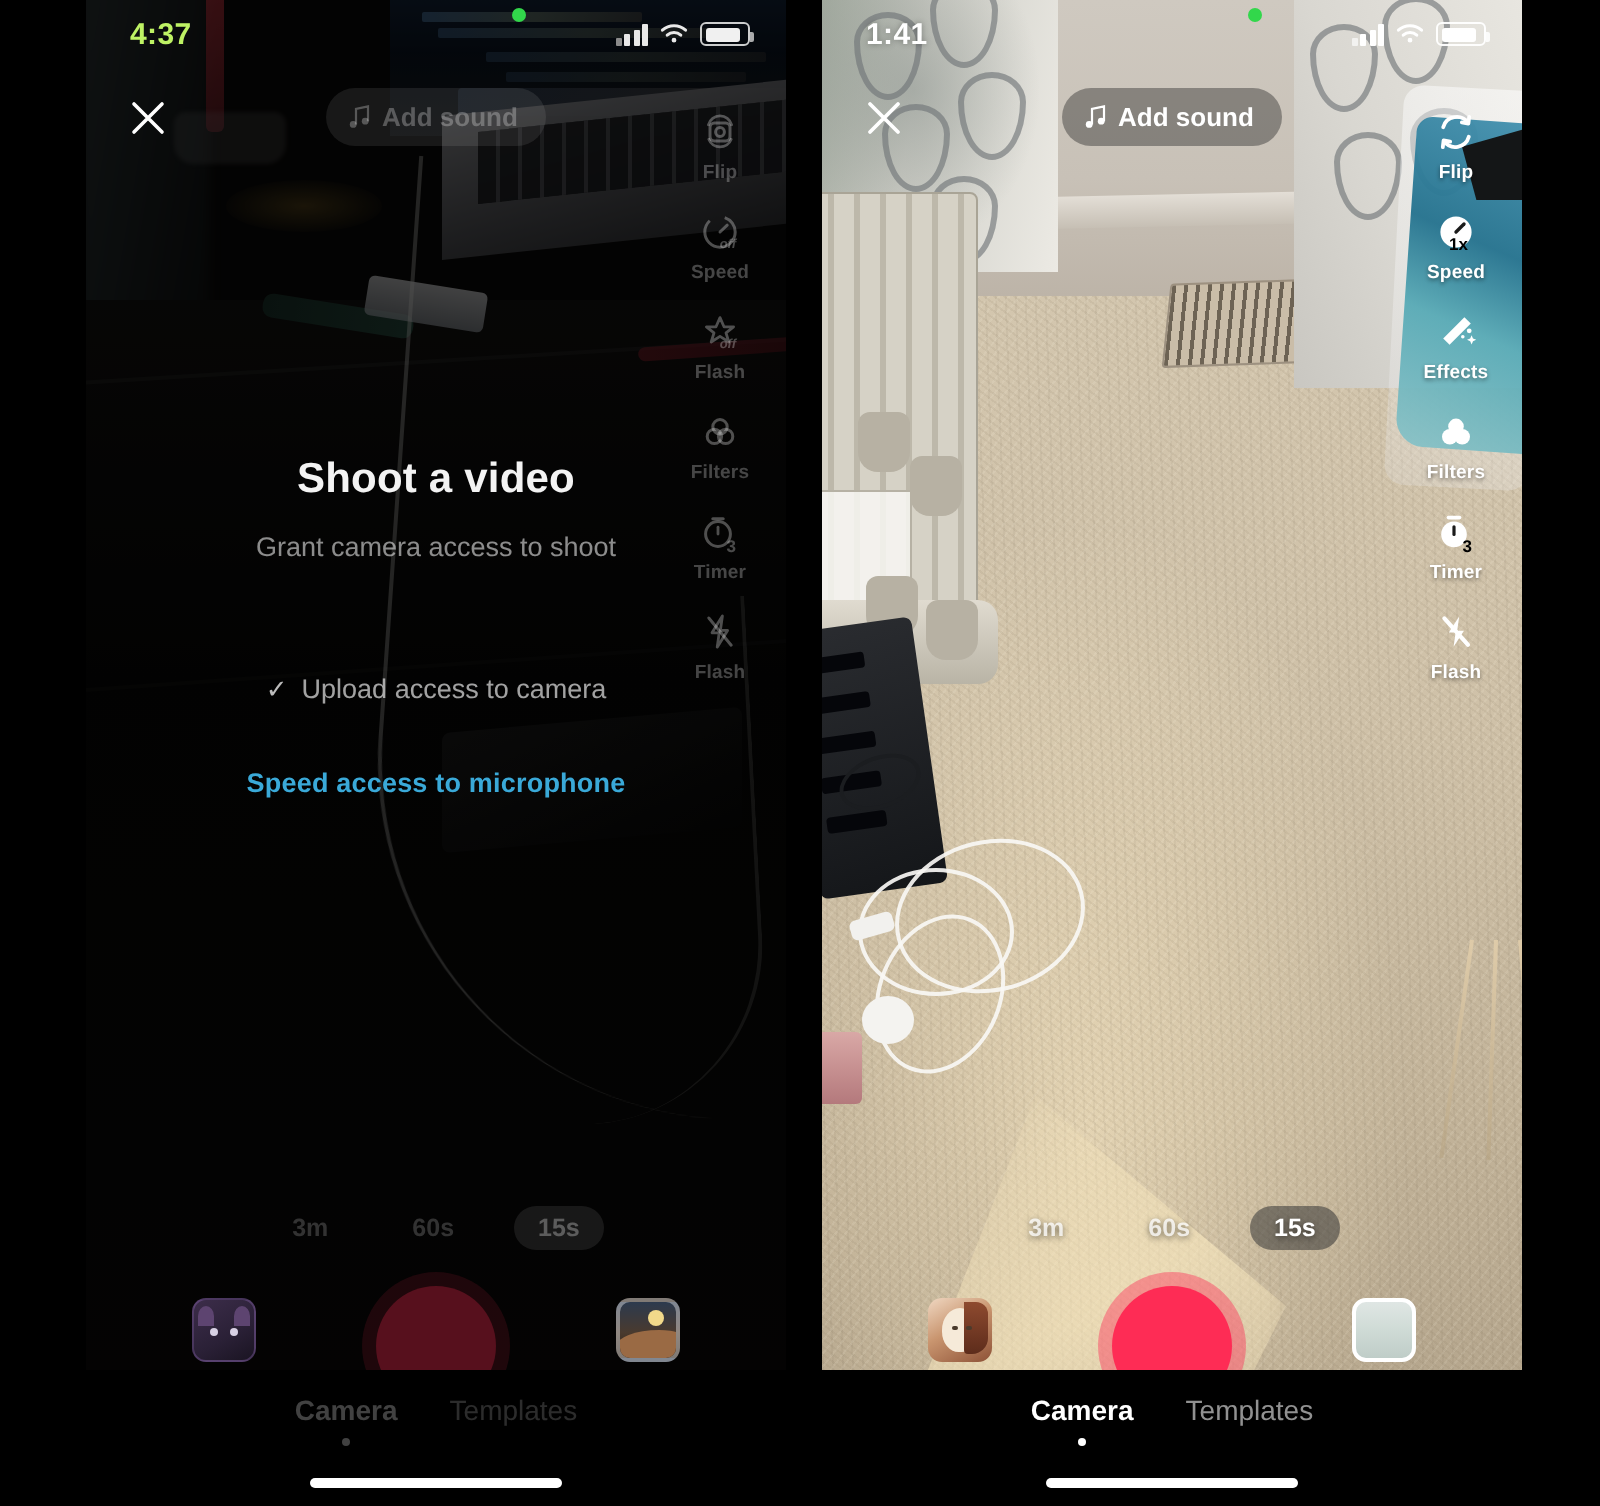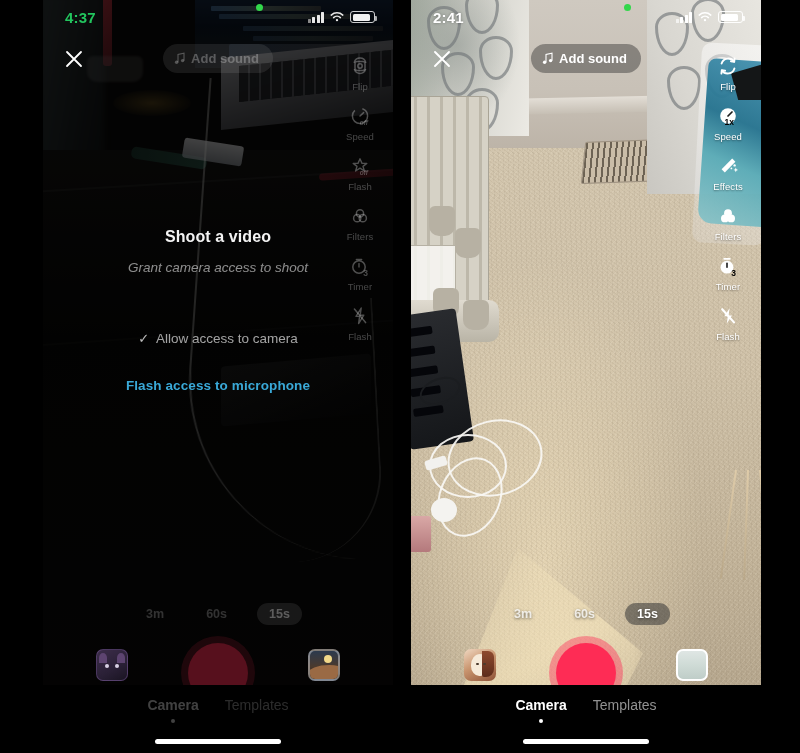--- a/index.html
+++ b/index.html
@@ -253,21 +253,21 @@
     position: absolute; left: 50%; top: 4px; transform: translateX(38px);
     width: 7px; height: 7px; border-radius: 50%; background: #32d74b;
   }
   .bars { display: flex; align-items: flex-end; gap: 1.5px; height: 11px; }
   .bars i { display: block; width: 3px; border-radius: .5px; }
   .bars i:nth-child(1){ height:4px; } .bars i:nth-child(2){ height:6px; }
   .bars i:nth-child(3){ height:8px; } .bars i:nth-child(4){ height:11px; }
   .batt { width: 25px; height: 12px; border-radius: 3px; position: relative; }
   .batt::after { content:''; position:absolute; right:-3px; top:3.5px; width:2px; height:5px; border-radius:0 1px 1px 0; }
 
-  .sb-dark .sb-time { color: #22c55e; }
+  .sb-dark .sb-time { color: #bef264; }
   .sb-dark .bars i { background: #e8e8e8; }
   .sb-dark .bars i:nth-child(1){ background:#8a8a8a; }
   .sb-dark .batt { border: 1.3px solid rgba(240,240,240,.85); }
   .sb-dark .batt::after { background: rgba(240,240,240,.7); }
   .sb-dark .batt span { position:absolute; left:1.5px; top:1.5px; bottom:1.5px; width:75%; background:#f0f0f0; border-radius:1.5px; }
 
   .sb-light .sb-time { color: #ffffff; text-shadow: 0 0 3px rgba(0,0,0,.35); }
   .sb-light .bars i { background: #ffffff; }
   .sb-light .bars i:nth-child(1){ background:#ffffff; opacity:.65; }
   .sb-light .batt { border: 1.3px solid rgba(255,255,255,.95); }
@@ -297,40 +297,40 @@
   .rail {
     position: absolute; right: 6px; top: 52px; width: 54px; z-index: 35;
     display: flex; flex-direction: column; align-items: center;
   }
   .rail-item {
     width: 54px; height: 50px; margin-bottom: 0px;
     display: flex; flex-direction: column; align-items: center; justify-content: flex-start;
     gap: 2px;
   }
   .rail-ico { height: 27px; display: flex; align-items: center; justify-content: center; position: relative; }
-  .rail-lbl { font-size: 9.5px; font-weight: normal; letter-spacing: .1px; }
+  .rail-lbl { font-size: 9.5px; font-weight: bold; letter-spacing: .1px; }
   .rail-badge {
     position: absolute; font-size: 8.5px; font-weight: bold;
     right: 4px; bottom: 1px;
   }
   .rail-off {
     position: absolute; right: 4px; bottom: 3px; font-size: 6.5px; font-weight: bold; font-style: italic;
   }
   .rail-dark .rail-ico svg { stroke: rgba(225,225,225,.34); fill: none; }
   .rail-dark .rail-lbl { color: rgba(225,225,225,.30); text-shadow: none; }
   .rail-dark .rail-badge, .rail-dark .rail-off { color: rgba(225,225,225,.32); }
   .rail-light .rail-lbl { color: #fff; text-shadow: 0 1px 2px rgba(0,0,0,.45); }
   .rail-light .rail-badge { color: #000; }
 
   
   .permission {
     position: absolute; left: 0; right: 0; top: 228px; z-index: 36; text-align: center;
   }
-  .perm-title { font-size: 16px; font-weight: bold; color: #f3f3f3; letter-spacing: .1px; }
-  .perm-sub { margin-top: 14px; font-size: 13.5px; color: rgba(225,225,225,.62); font-style: italic; }
+  .perm-title { font-size: 21px; font-weight: bold; color: #f3f3f3; letter-spacing: .1px; }
+  .perm-sub { margin-top: 14px; font-size: 13.5px; color: rgba(225,225,225,.62); }
   .perm-row {
     margin-top: 56px; font-size: 13.5px; color: rgba(225,225,225,.72);
     display: flex; align-items: center; justify-content: center; gap: 7px;
   }
   .perm-check { color: rgba(235,235,235,.8); font-size: 13px; }
   .perm-link {
     margin-top: 32px; font-size: 13.5px; font-weight: bold; color: #3aa9d8; letter-spacing: .1px;
   }
 
   
@@ -562,23 +562,23 @@
         </div>
         <div class="rail-lbl">Flash</div>
       </div>
     </div>
 
     <div class="permission">
       <div class="perm-title">Shoot a video</div>
       <div class="perm-sub">Grant camera access to shoot</div>
       <div class="perm-row">
         <span class="perm-check">✓</span>
-        <span>Allow access to camera</span>
-      </div>
-      <div class="perm-link">Flash access to microphone</div>
+        <span>Upload access to camera</span>
+      </div>
+      <div class="perm-link">Speed access to microphone</div>
     </div>
 
     <div class="durations">
       <div class="dur dur-dark">3m</div>
       <div class="dur dur-dark">60s</div>
       <div class="dur dur-dark active">15s</div>
     </div>
 
     <div class="controls">
       <div class="side-btn">
@@ -679,21 +679,21 @@
         <div class="room-straw">
           <span class="straw-line" style="left:10px; transform:rotate(8deg);"></span>
           <span class="straw-line" style="left:22px; transform:rotate(2deg);"></span>
           <span class="straw-line" style="left:34px; transform:rotate(-5deg);"></span>
 
         </div>
       </div>
     </div>
 
     <div class="statusbar sb-light">
-      <div class="sb-time">2:41</div>
+      <div class="sb-time">1:41</div>
       <div class="sb-dot"></div>
       <div class="sb-right">
         <div class="bars">
             <i></i>
             <i></i>
             <i></i>
             <i></i>
           </div>
         <svg width="16" height="12" viewBox="0 0 16 12">
           <path d="M8 10.3a1.2 1.2 0 100-2.4 1.2 1.2 0 000 2.4z" fill="#ffffff"></path>

